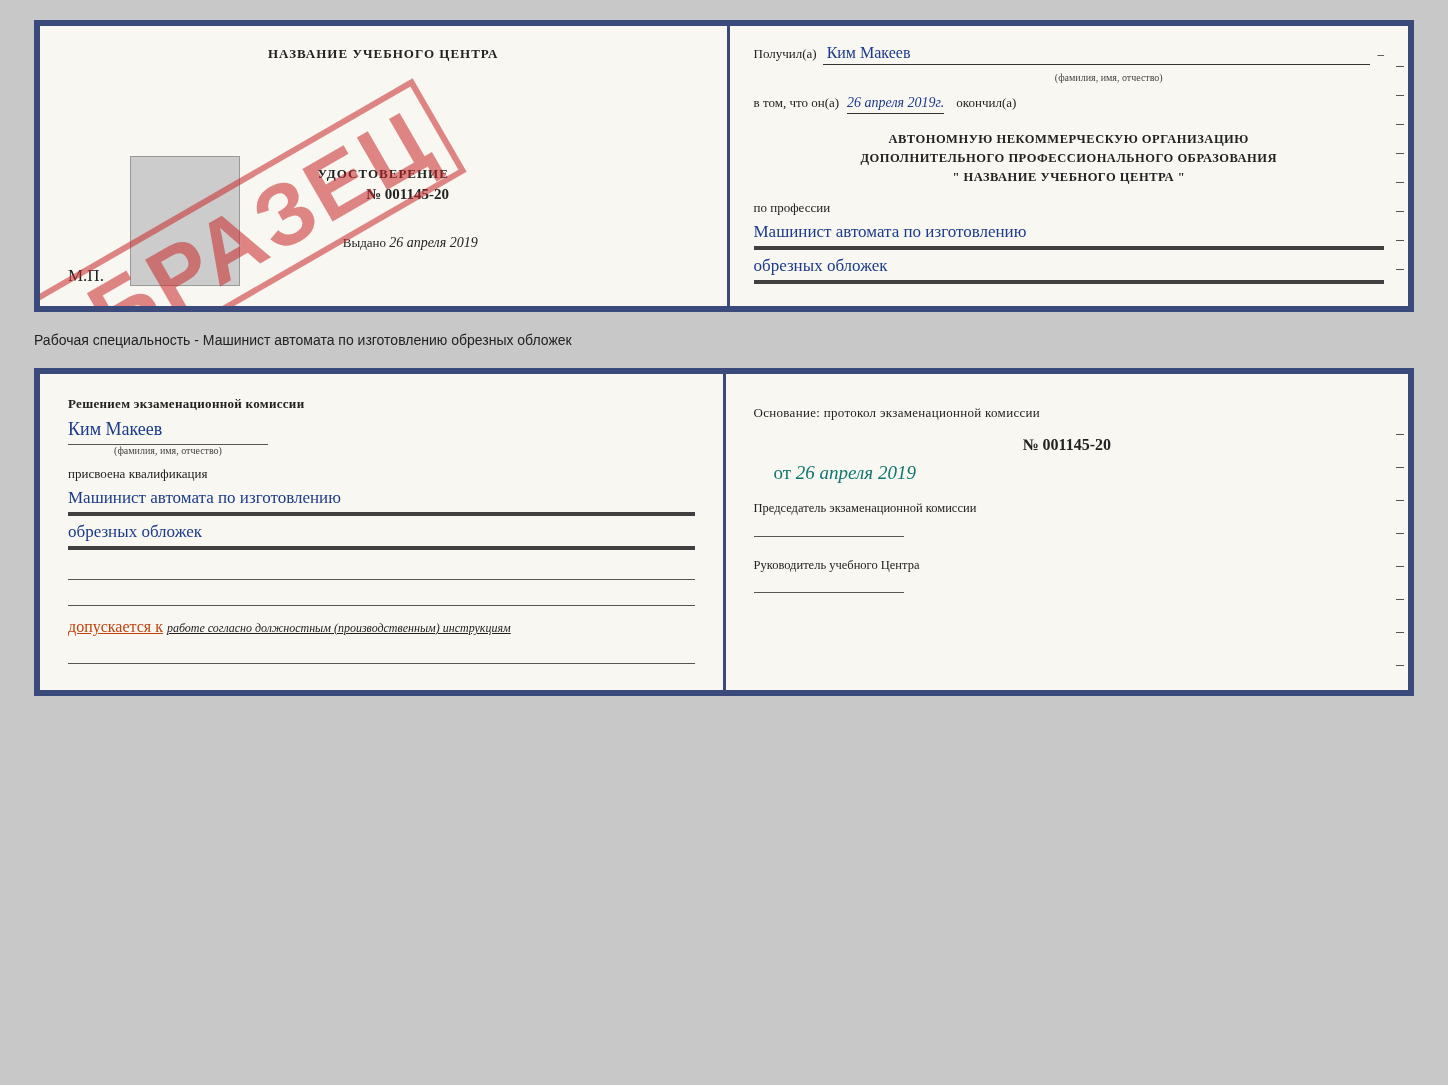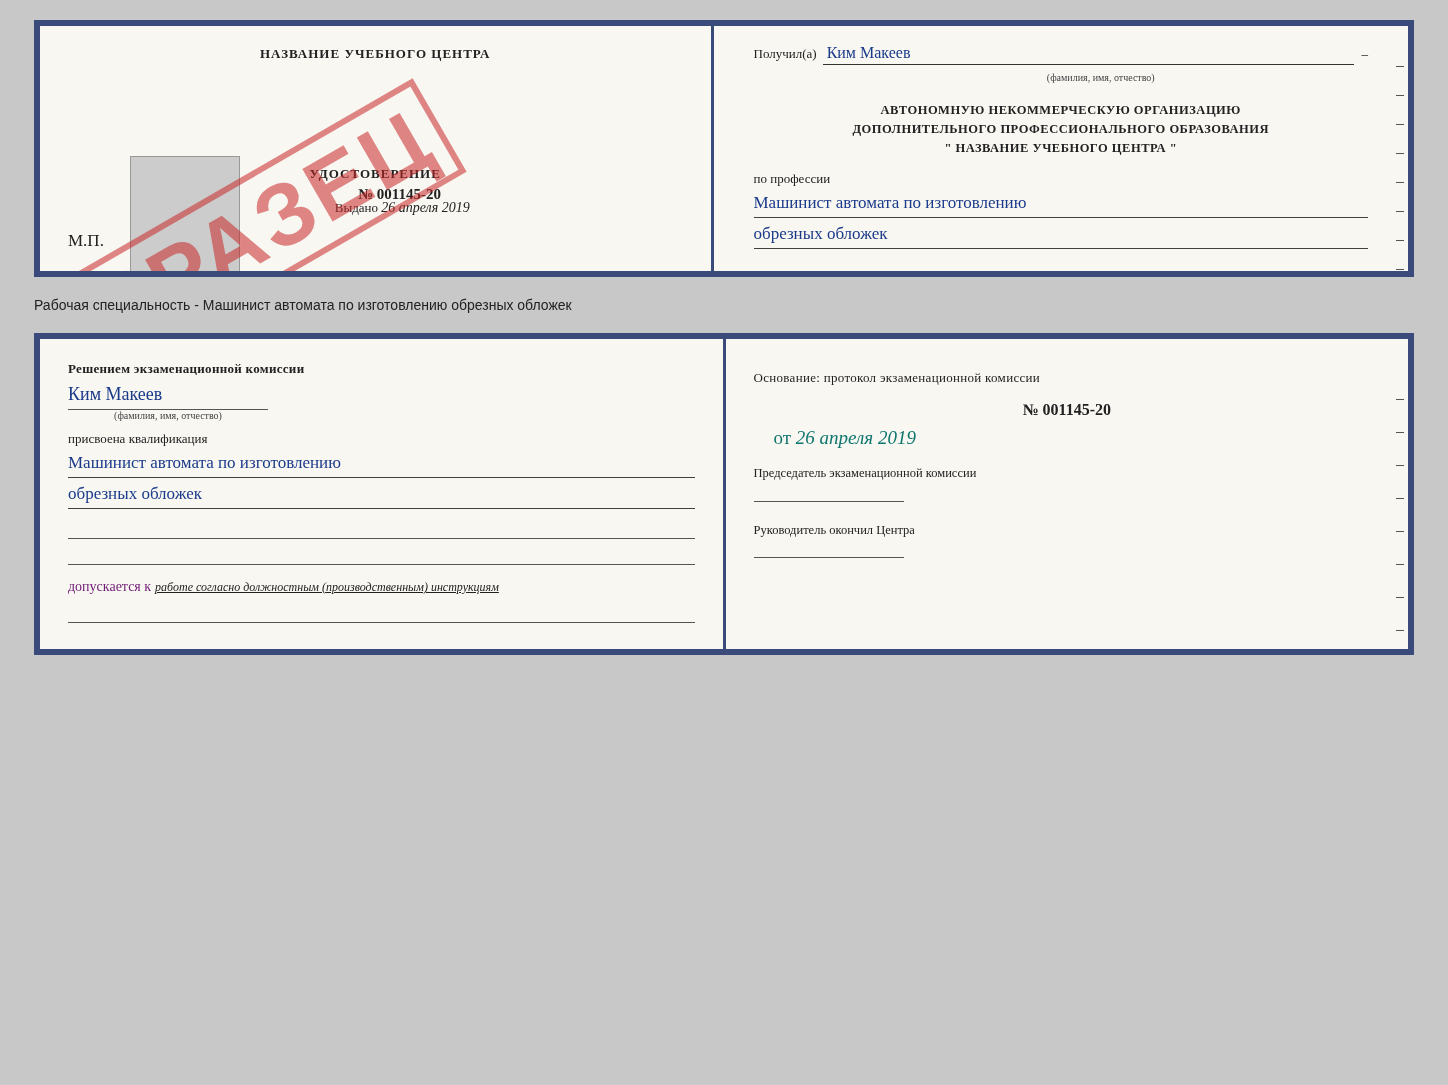--- a/index.html
+++ b/index.html
@@ -135,21 +135,21 @@
       padding: 4px 10px;
       transform: rotate(-30deg);
       letter-spacing: 4px;
       line-height: 1;
       text-align: center;
       font-family: Arial, sans-serif;
     }
 
     
     .top-doc .doc-right {
-      padding: 18px 40px;
+      padding: 18px 24px;
     }
 
     .field-label {
       font-size: 13px;
       color: #222;
       white-space: nowrap;
     }
 
     .field-sub {
       font-size: 10px;
@@ -192,21 +192,21 @@
     .profession-label {
       font-size: 13px;
       color: #222;
       margin-bottom: 4px;
     }
 
     .profession-handwritten {
       font-family: 'Segoe Script', 'Comic Sans MS', cursive;
       font-size: 17px;
       color: #1a3a8a;
-      border-bottom: 1px solid #404040;
+      border-bottom: 4px solid #404040;
       display: block;
       padding-bottom: 2px;
       margin-bottom: 4px;
       line-height: 1.4;
     }
 
     .right-edge-marks {
       position: absolute;
       right: 4px;
       top: 40px;
@@ -285,22 +285,23 @@
       height: 20px;
       display: block;
       margin-bottom: 6px;
     }
 
     .dopuskaetsya-block {
       margin-top: 12px;
     }
 
     .dopusk-label {
-      font-size: 14px;
-      color: #701a75;
+      font-size: 16px;
+      color: #c2410c;
+      text-decoration: underline;
     }
 
     .dopusk-italic {
       font-style: italic;
       font-size: 12px;
       color: #222;
       text-decoration: underline;
     }
 
     
@@ -384,20 +385,25 @@
 
     <div style="display:flex; align-items:baseline; margin-bottom:2px;">
       <span class="field-label" style="margin-right:6px;">Получил(а)</span>
       <span class="handwritten" style="border-bottom:1px solid #333; flex:1; padding-bottom:2px;">Ким Макеев</span>
       <span style="margin-left:8px; font-size:13px;">–</span>
     </div>
     <div style="text-align:center; margin-left:80px; margin-bottom:10px;">
       <span class="field-sub">(фамилия, имя, отчество)</span>
     </div>
 
+    <div style="display:flex; align-items:baseline; margin-bottom:8px;">
+      <span class="field-label" style="margin-right:8px;">в том, что он(а)</span>
+      <span class="handwritten-date" style="border-bottom:1px solid #333; padding-bottom:2px; margin-right:12px;">26 апреля 2019г.</span>
+      <span class="field-label">окончил(а)</span>
+    </div>
 
     <div class="org-name-block">
       <div class="org-name-line">АВТОНОМНУЮ НЕКОММЕРЧЕСКУЮ ОРГАНИЗАЦИЮ</div>
       <div class="org-name-line">ДОПОЛНИТЕЛЬНОГО ПРОФЕССИОНАЛЬНОГО ОБРАЗОВАНИЯ</div>
       <div class="org-name-line">"   НАЗВАНИЕ УЧЕБНОГО ЦЕНТРА   "</div>
     </div>
 
     <div class="profession-block">
       <div class="profession-label">по профессии</div>
       <span class="profession-handwritten">Машинист автомата по изготовлению</span>
@@ -459,21 +465,21 @@
       <span>от</span>
       <span style="font-style:italic;">26 апреля 2019</span>
     </div>
 
     <div class="podpis-block">
       <div class="podpis-label">Председатель экзаменационной комиссии</div>
       <div class="podpis-line"></div>
     </div>
 
     <div class="podpis-block" style="margin-top:20px;">
-      <div class="podpis-label">Руководитель окончил Центра</div>
+      <div class="podpis-label">Руководитель учебного Центра</div>
       <div class="podpis-line"></div>
     </div>
 
     <div class="right-edge-marks-bottom">
       <div class="edge-mark"></div>
       <div class="edge-mark"></div>
       <div class="edge-mark"></div>
       <div class="edge-mark"></div>
       <div class="edge-mark"></div>
       <div class="edge-mark"></div>

